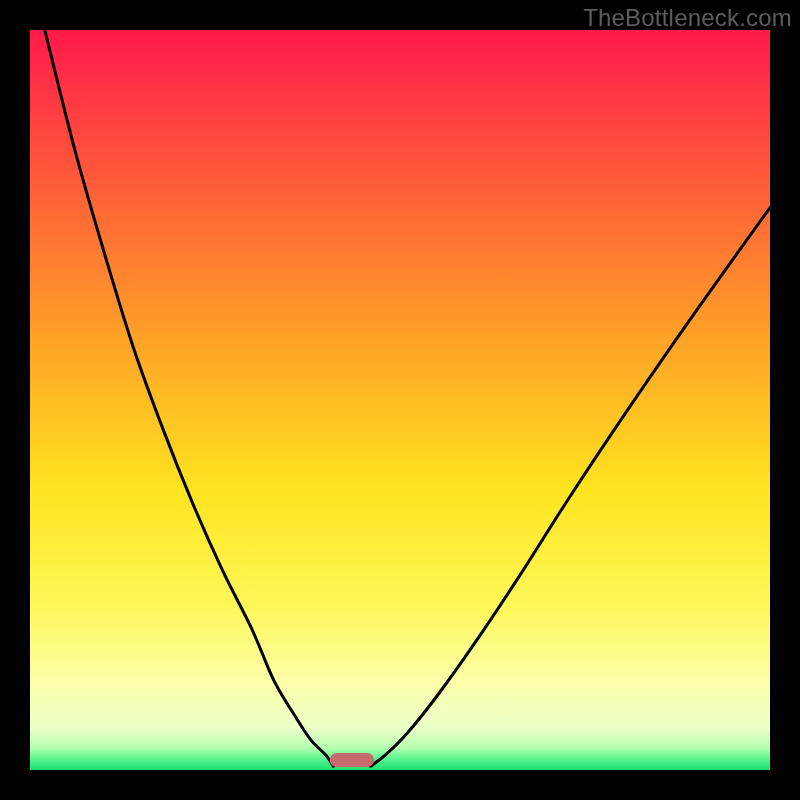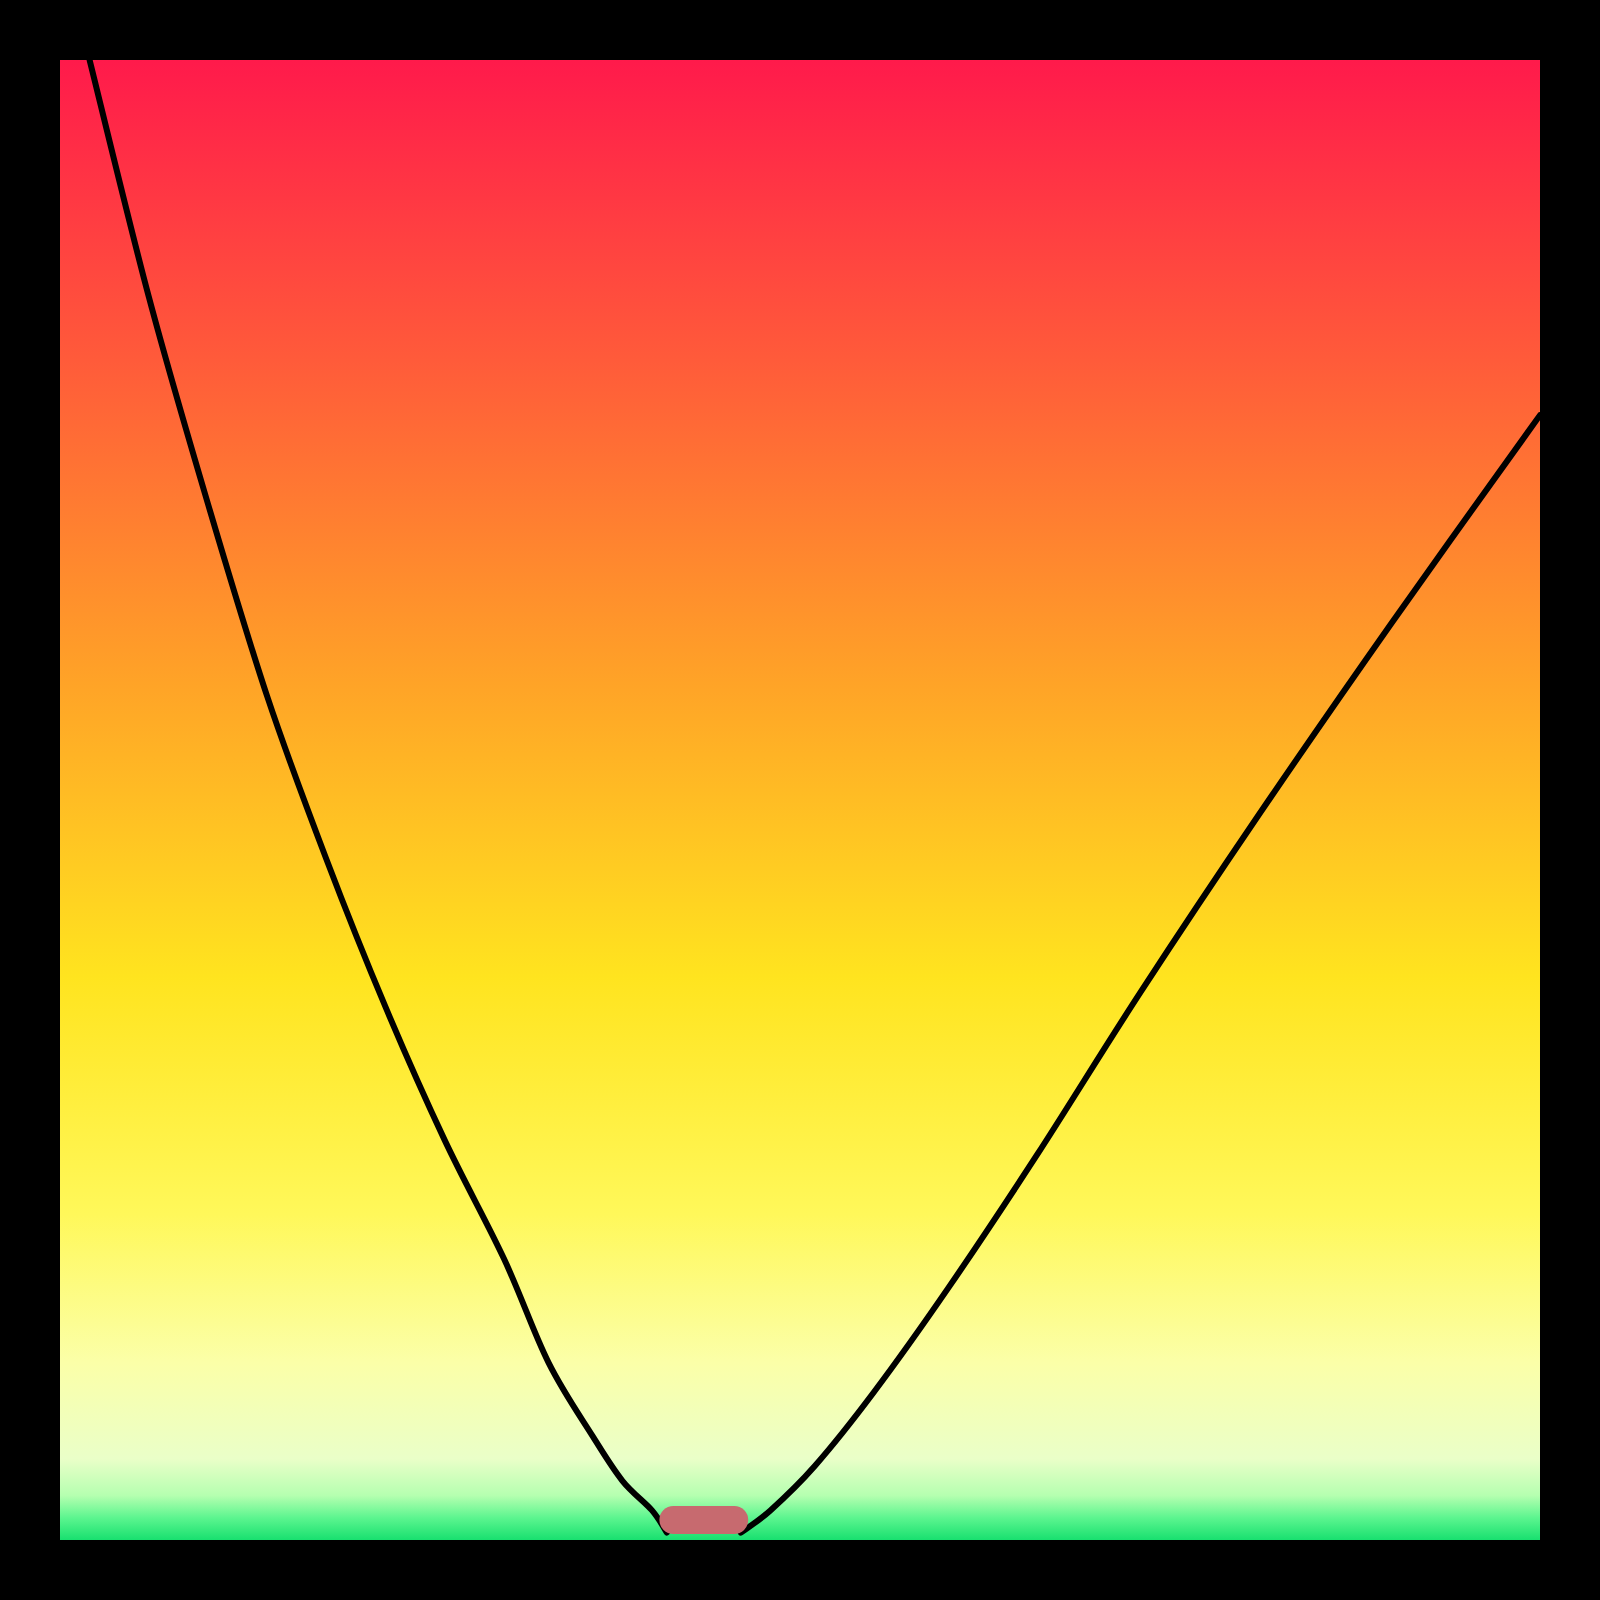--- a/index.html
+++ b/index.html
@@ -35,20 +35,21 @@
     user-select: none;
   }
   svg {
     display: block;
   }
 </style>
 </head>
 <body>
 
 <div class="frame">
+  <div class="watermark">TheBottleneck.com</div>
 
   <div class="plot">
     <svg id="chart-svg" width="740" height="740" viewBox="0 0 740 740">
       <defs>
         <linearGradient id="bg-grad" x1="0" y1="0" x2="0" y2="1">
             <stop offset="0%" stop-color="#ff1a4b"></stop>
             <stop offset="20%" stop-color="#ff5a3a"></stop>
             <stop offset="42%" stop-color="#ffa327"></stop>
             <stop offset="62%" stop-color="#ffe41f"></stop>
             <stop offset="78%" stop-color="#fff85a"></stop>

